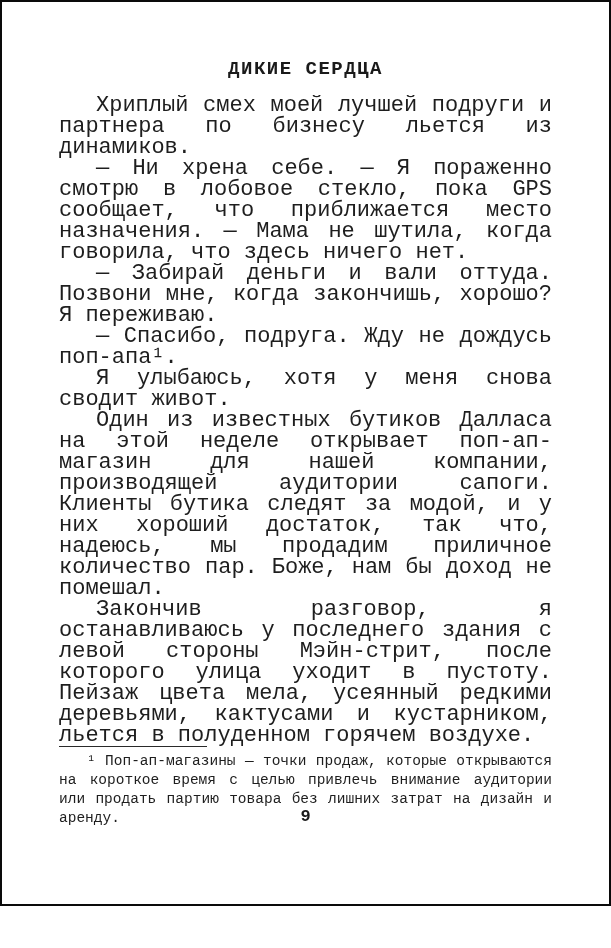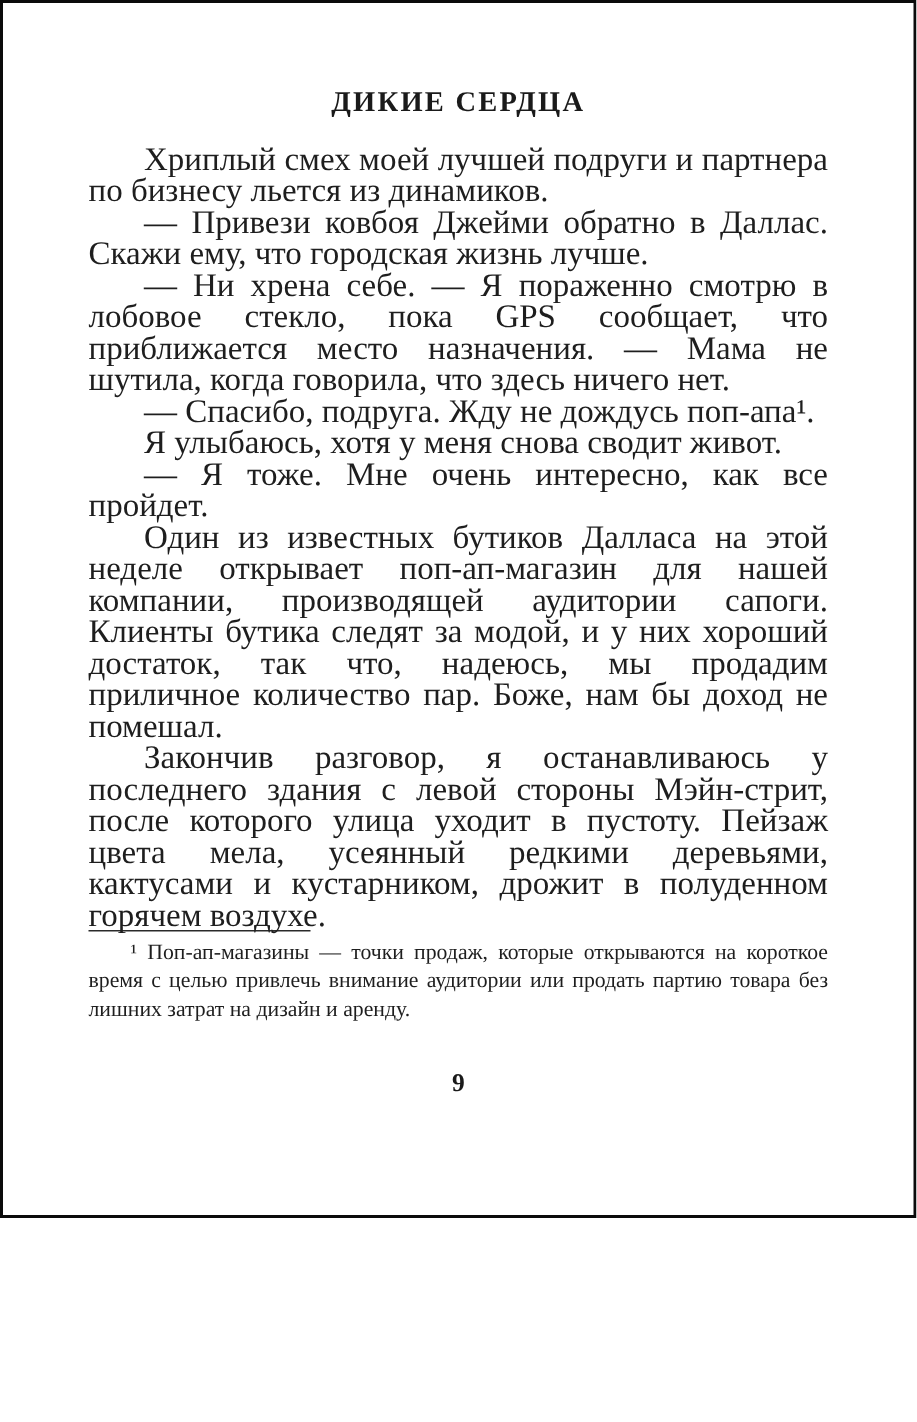--- a/index.html
+++ b/index.html
@@ -5,26 +5,26 @@
   html, body {
     margin: 0;
     padding: 0;
     background: #ffffff;
     width: 611px;
     height: 948px;
   }
   .page {
     box-sizing: border-box;
     width: 611px;
-    height: 812px;
+    height: 906px;
     border: 2px solid #0a0a0a;
     background: #ffffff;
     position: relative;
     overflow: hidden;
-    font-family: Liberation Serif, serif;
+    font-family: Liberation Mono, monospace;
     color: #1e1e1e;
     padding: 56px 57px 0 57px;
   }
   .title {
     margin: 0 0 15px 0;
     text-align: center;
     font-size: 19px;
     font-weight: bold;
     letter-spacing: 1.5px;
     color: #1a1a1a;
@@ -68,27 +68,26 @@
 </style>
 </head>
 <body>
 
 <div class="page">
 
   <h1 class="title">ДИКИЕ СЕРДЦА</h1>
 
   <div class="body-text">
       <p class="para">Хриплый смех моей лучшей подруги и партнера по бизнесу льется из динамиков.</p>
-      <p class="para">— Привези ковбоя Джейми обратно в Даллас. Скажи ему, что городская жизнь лучше.</p>
       <p class="para">— Ни хрена себе. — Я пораженно смотрю в лобовое стекло, пока GPS сообщает, что приближается место назначения. — Мама не шутила, когда говорила, что здесь ничего нет.</p>
+      <p class="para">— Забирай деньги и вали оттуда. Позвони мне, когда закончишь, хорошо? Я переживаю.</p>
       <p class="para">— Спасибо, подруга. Жду не дождусь поп-апа¹.</p>
       <p class="para">Я улыбаюсь, хотя у меня снова сводит живот.</p>
-      <p class="para">— Я тоже. Мне очень интересно, как все пройдет.</p>
       <p class="para">Один из известных бутиков Далласа на этой неделе открывает поп-ап-магазин для нашей компании, производящей аудитории сапоги. Клиенты бутика следят за модой, и у них хороший достаток, так что, надеюсь, мы продадим приличное количество пар. Боже, нам бы доход не помешал.</p>
-      <p class="para">Закончив разговор, я останавливаюсь у последнего здания с левой стороны Мэйн-стрит, после которого улица уходит в пустоту. Пейзаж цвета мела, усеянный редкими деревьями, кактусами и кустарником, дрожит в полуденном горячем воздухе.</p>
+      <p class="para">Закончив разговор, я останавливаюсь у последнего здания с левой стороны Мэйн-стрит, после которого улица уходит в пустоту. Пейзаж цвета мела, усеянный редкими деревьями, кактусами и кустарником, льется в полуденном горячем воздухе.</p>
     </div>
 
   <div class="footnote-block">
     <div class="footnote-rule"></div>
     <p class="footnote">¹ Поп-ап-магазины — точки продаж, которые открываются на короткое время с целью привлечь внимание аудитории или продать партию товара без лишних затрат на дизайн и аренду.</p>
   </div>
 
   <div class="pageno">9</div>
 
 </div>

